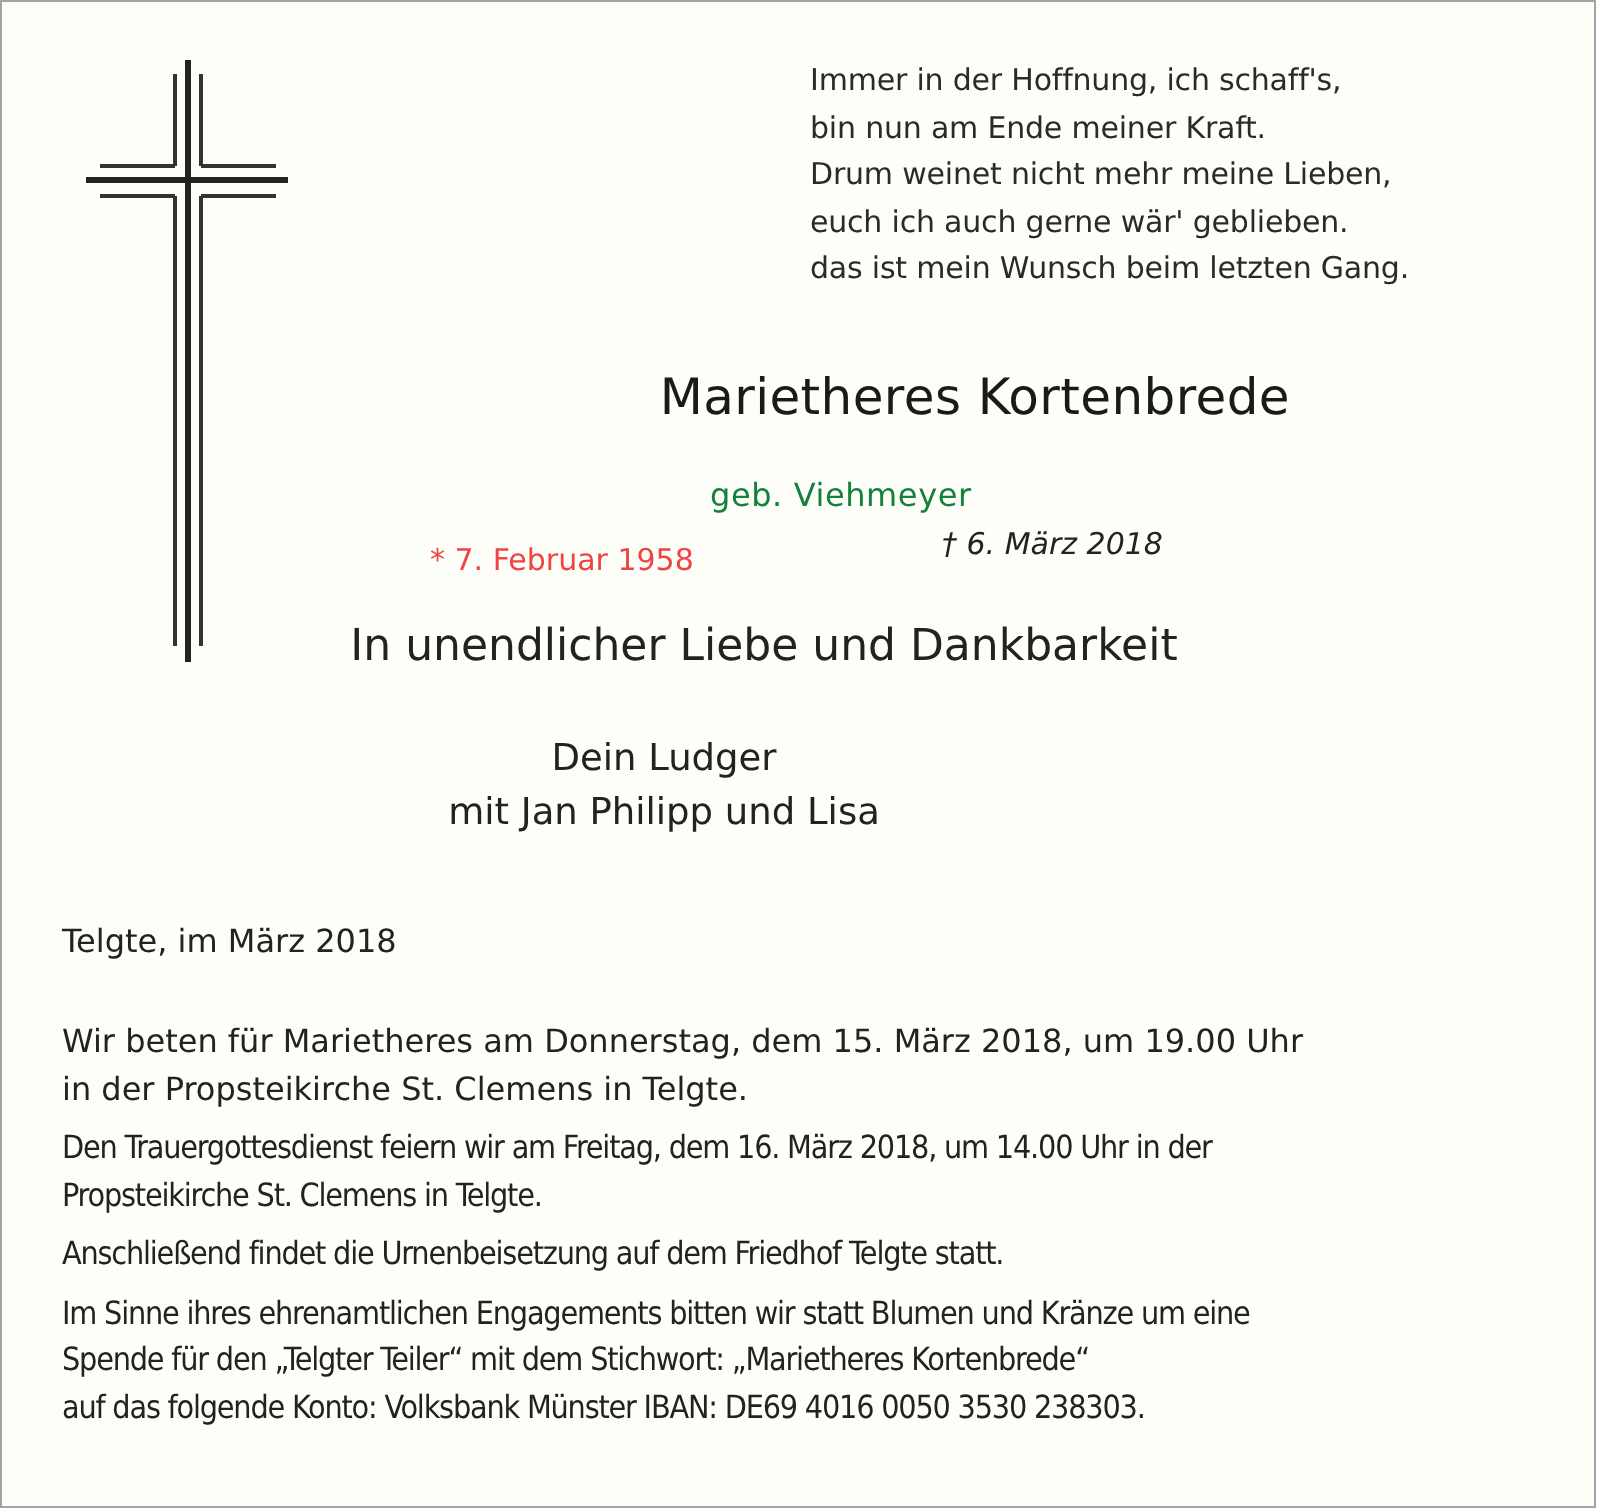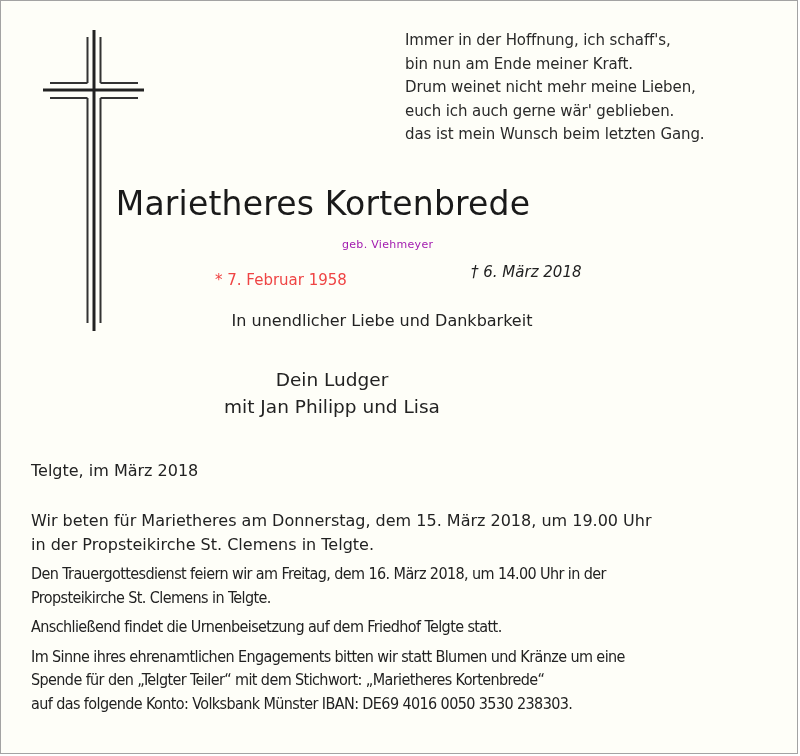--- a/index.html
+++ b/index.html
@@ -17,40 +17,40 @@
     }
     .cross { position: absolute; left: 0; top: 0; }
     .poem {
       position: absolute; left: 404px; top: 28px;
       font-size: 15px; line-height: 23.5px; color: #2a2a2a;
       letter-spacing: -0.1px;
     }
     .poem div { white-space: nowrap; }
     .name {
       position: absolute; left: 0; width: 644px; top: 183px;
-      text-align: center; font-size: 33px; letter-spacing: 0.2px;
+      text-align: right; font-size: 25px; letter-spacing: 0.2px;
       color: #1a1a1a; padding-left: 0;
     }
     .name span { position: relative; left: 0; }
     .maiden {
-      position: absolute; left: 341px; top: 237px;
-      font-size: 11px; color: #a21caf;
+      position: absolute; left: 354px; top: 237px;
+      font-size: 16px; color: #15803d;
       letter-spacing: 0.3px;
     }
     .born {
       position: absolute; left: 214px; top: 270px;
       font-size: 15px; color: #ef4444;
     }
     .died {
       position: absolute; left: 470px; top: 262px;
       font-size: 15px; color: #222; font-style: italic;
     }
     .dedication {
       position: absolute; left: 0; width: 732px; top: 310px;
-      text-align: center; font-size: 16px; color: #222;
+      text-align: center; font-size: 22px; color: #222;
       padding-left: 30px; box-sizing: border-box;
     }
     .signers {
       position: absolute; left: 0; width: 632px; top: 365px;
       text-align: center; font-size: 18.5px; line-height: 27px; color: #222;
       padding-left: 30px; box-sizing: border-box;
     }
     .place-date {
       position: absolute; left: 30px; top: 460px;
       font-size: 16px; color: #222;

